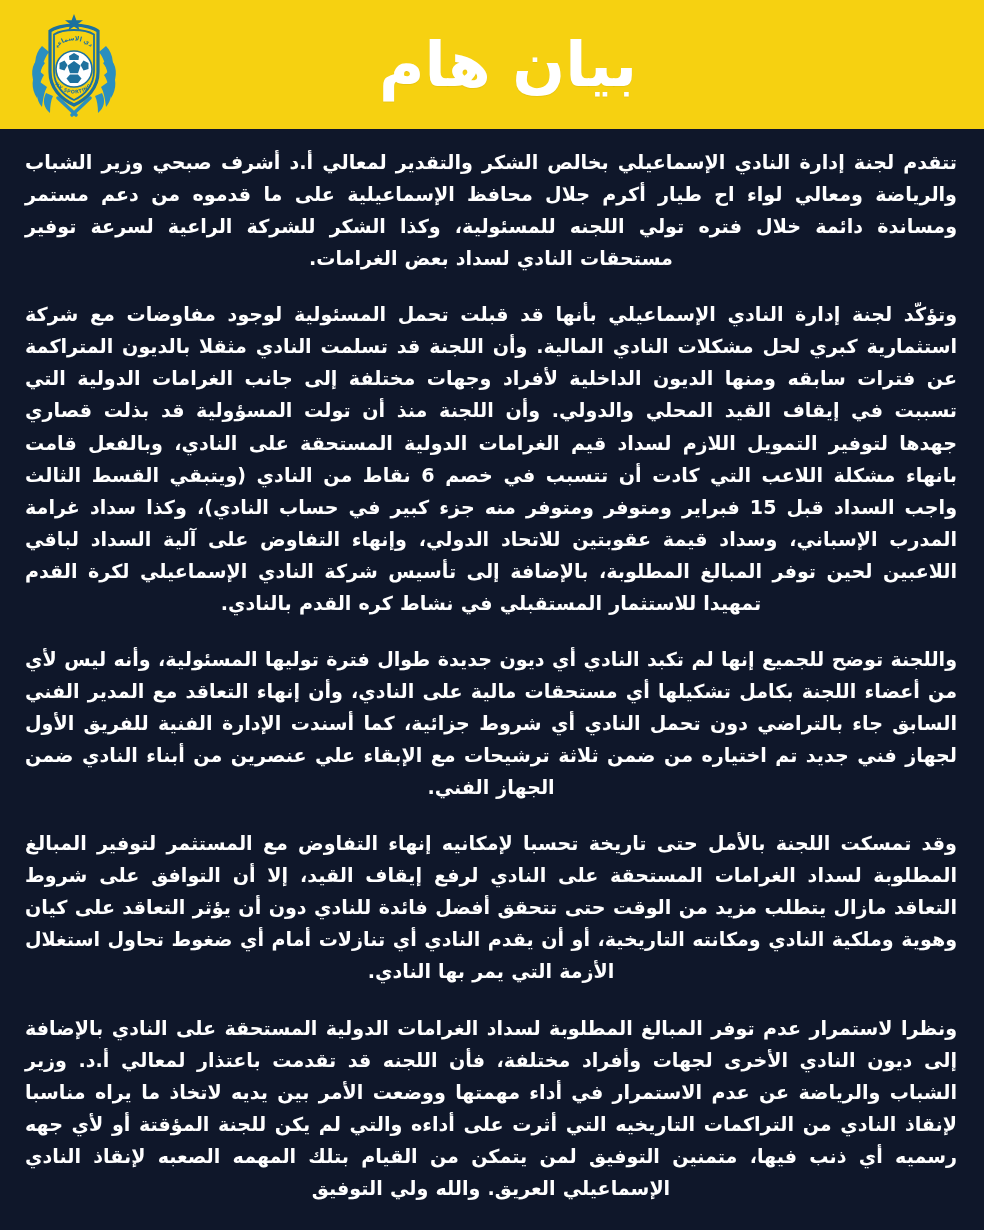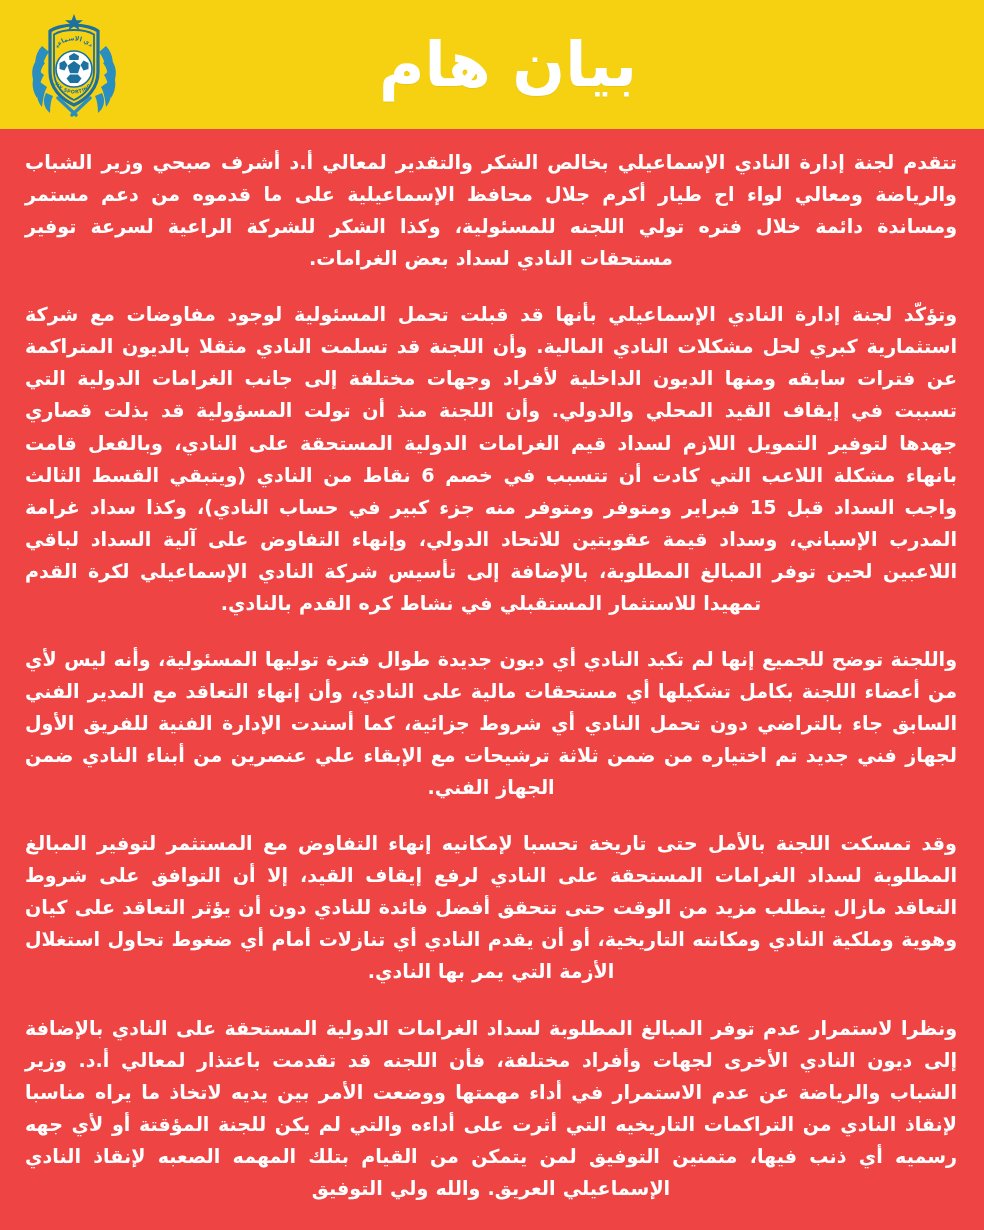--- a/index.html
+++ b/index.html
@@ -51,21 +51,21 @@
     letter-spacing: 0px;
     direction: rtl;
     padding-right: 20px;
     padding-left: 52px;
     text-shadow: 0 1px 1px rgba(0,0,0,0.06);
   }
 
   
   .body-wrap {
     flex: 1;
-    background: #ef4444;
+    background: #0f172a;
     padding: 18px 27px 10px 25px;
     box-sizing: border-box;
     direction: rtl;
   }
   .para {
     color: #ffffff;
     font-size: 19.1px;
     line-height: 1.68;
     text-align: justify;
     text-align-last: center;

